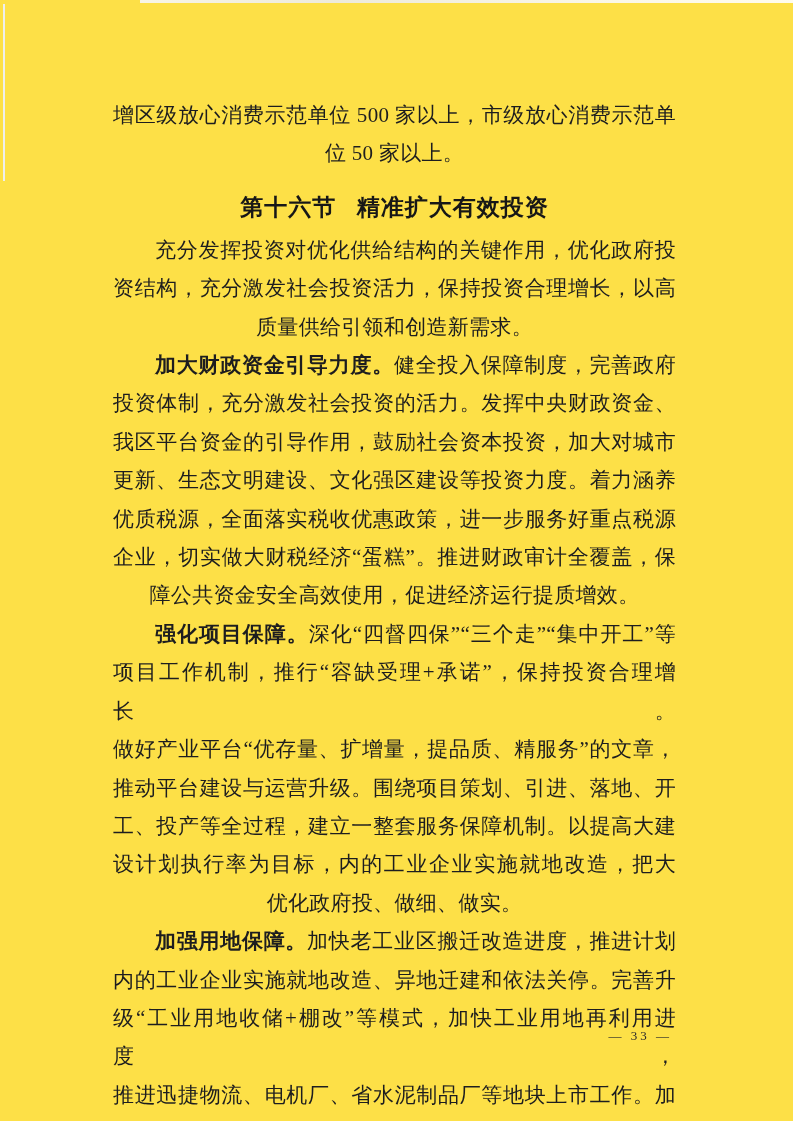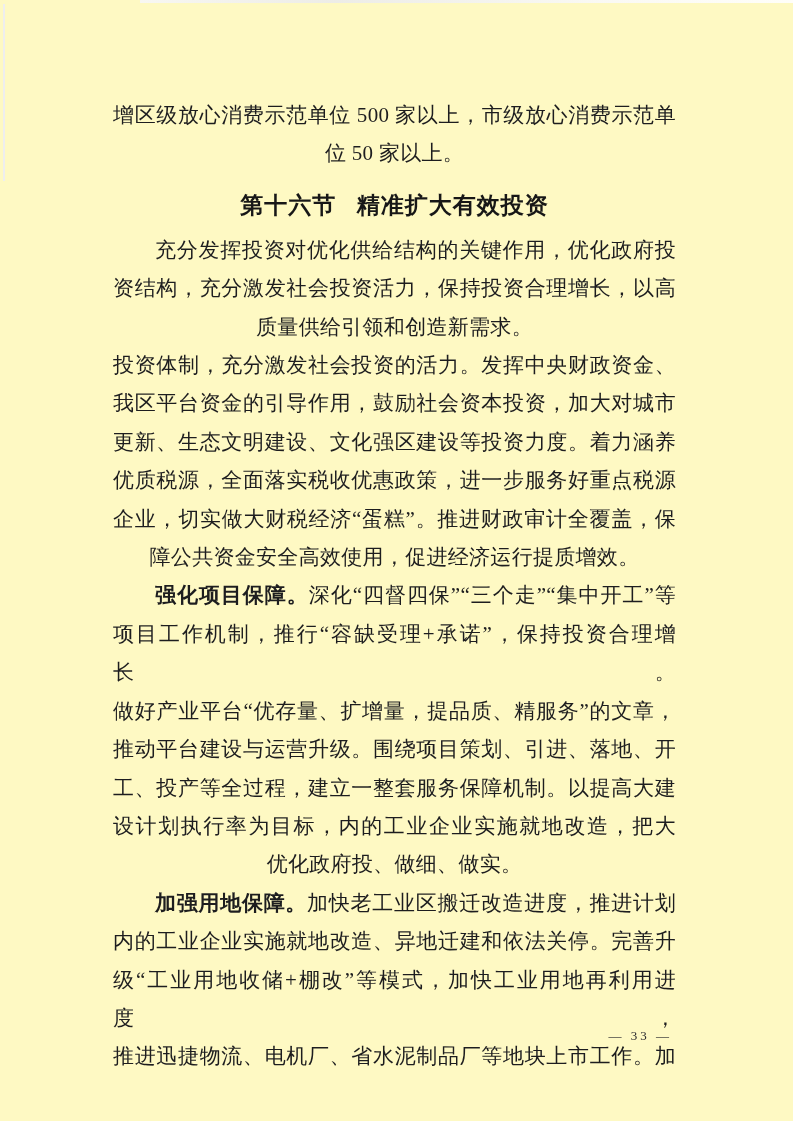--- a/index.html
+++ b/index.html
@@ -7,21 +7,21 @@
   body {
     position: relative;
     background: #ffffff;
     font-family: "Liberation Serif", "DejaVu Serif", serif;
     color: #1d1d1f;
     overflow: hidden;
   }
   .page {
     position: absolute;
     inset: 0;
-    background: #fef9c3;
+    background: #fde047;
   }
   
   .page::before {
     content: "";
     position: absolute;
     top: 0; left: 140px; right: 0; height: 3px;
     background: linear-gradient(90deg, #f7f7f7, #ebebeb 30%, #f9f9f9 70%, #ffffff);
     opacity: .9;
   }
   .page::after {
@@ -52,21 +52,21 @@
   .lead {
     font-family: "Liberation Sans", "DejaVu Sans", sans-serif;
     font-weight: 700;
   }
   .section-heading {
     margin-top: 12px;
     margin-bottom: 2px;
     height: 44px;
     line-height: 44px;
     text-align: center;
-    font-family: Liberation Mono, monospace;
+    font-family: Liberation Sans, sans-serif;
     font-weight: 700;
     font-size: 23px;
     letter-spacing: 1px;
     color: #171717;
   }
   .section-heading .hnum { margin-right: 0.9em; }
   .page-number {
     position: absolute;
     top: 1028px;
     right: 121px;
@@ -85,20 +85,21 @@
         <div class="text-line fill">增区级放心消费示范单位 500 家以上，市级放心消费示范单</div>
         <div class="text-line">位 50 家以上。</div>
       </div>
       <div class="section-heading"><span class="hnum">第十六节</span><span class="htitle">精准扩大有效投资</span></div>
       <div class="paragraph">
         <div class="text-line fill indent">充分发挥投资对优化供给结构的关键作用，优化政府投</div>
         <div class="text-line fill">资结构，充分激发社会投资活力，保持投资合理增长，以高</div>
         <div class="text-line">质量供给引领和创造新需求。</div>
       </div>
       <div class="paragraph">
+        <div class="text-line fill indent"><b class="lead">加大财政资金引导力度。</b>健全投入保障制度，完善政府</div>
         <div class="text-line fill">投资体制，充分激发社会投资的活力。发挥中央财政资金、</div>
         <div class="text-line fill">我区平台资金的引导作用，鼓励社会资本投资，加大对城市</div>
         <div class="text-line fill">更新、生态文明建设、文化强区建设等投资力度。着力涵养</div>
         <div class="text-line fill">优质税源，全面落实税收优惠政策，进一步服务好重点税源</div>
         <div class="text-line fill">企业，切实做大财税经济“蛋糕”。推进财政审计全覆盖，保</div>
         <div class="text-line">障公共资金安全高效使用，促进经济运行提质增效。</div>
       </div>
       <div class="paragraph">
         <div class="text-line fill indent"><b class="lead">强化项目保障。</b>深化“四督四保”“三个走”“集中开工”等</div>
         <div class="text-line fill">项目工作机制，推行“容缺受理+承诺”，保持投资合理增长。</div>

